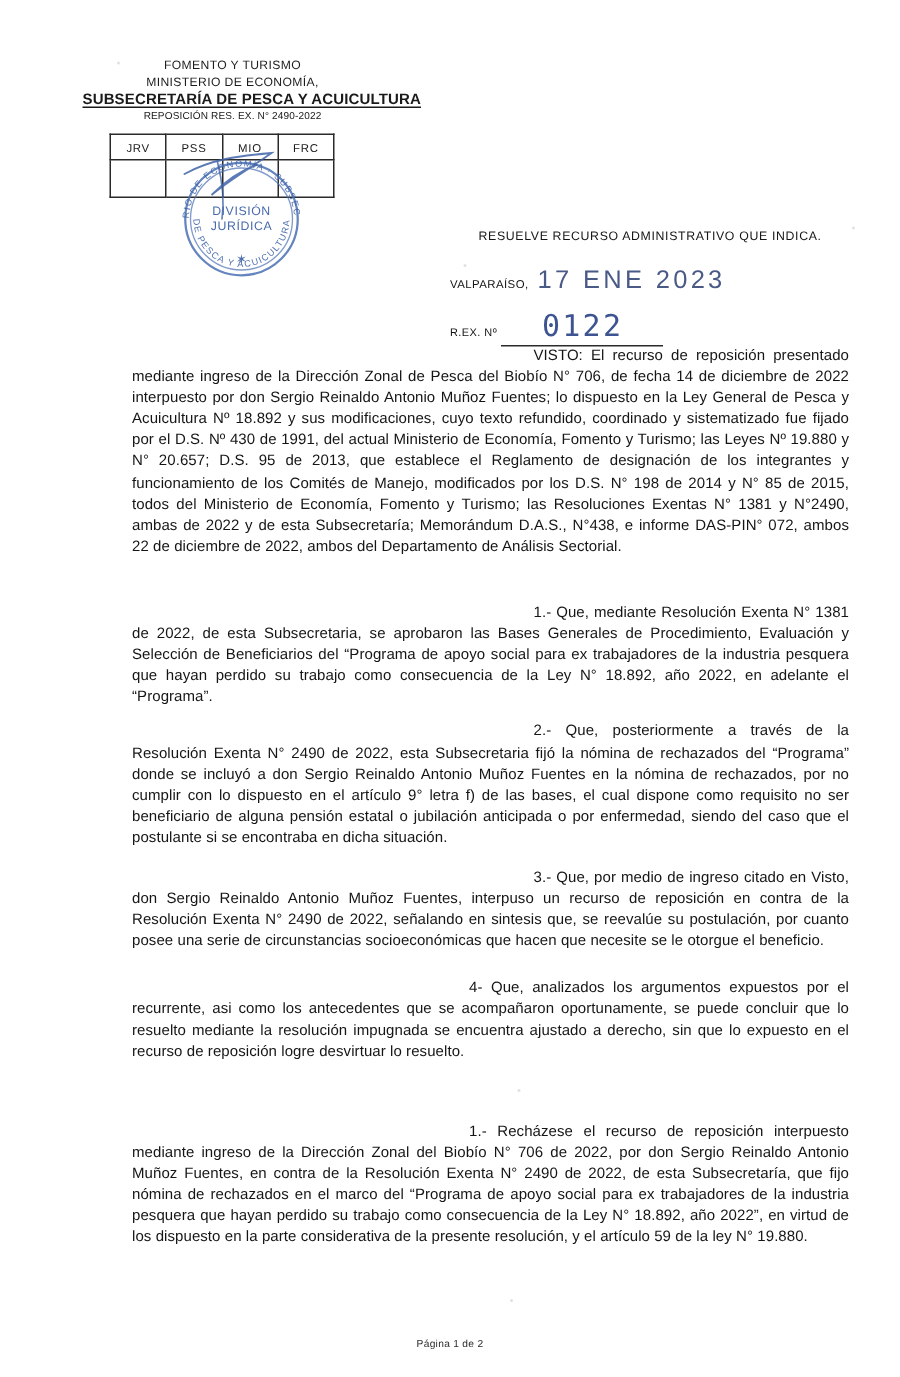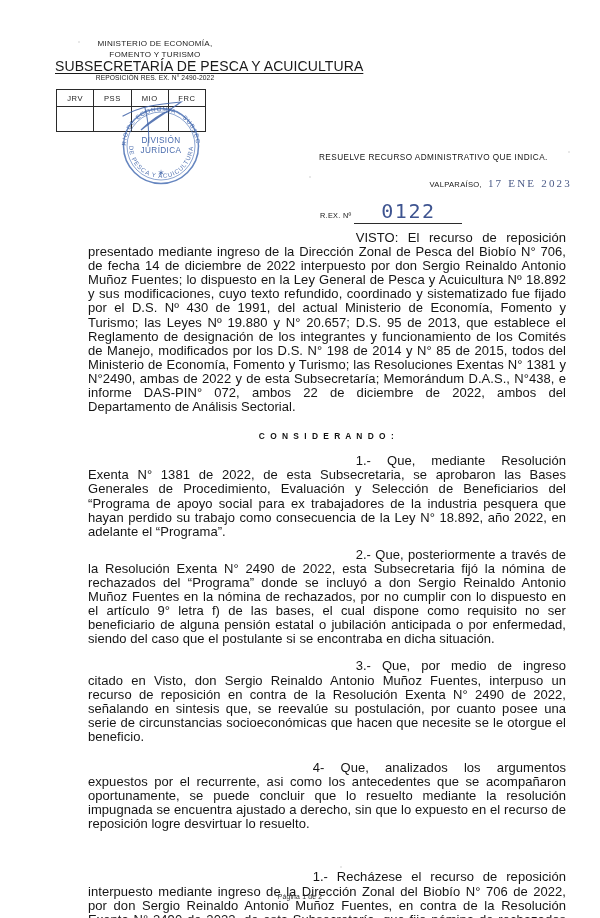--- a/index.html
+++ b/index.html
@@ -25,40 +25,40 @@
     text-align: center;
   }
   .lh-line {
     font-size: 8.1px;
     line-height: 11.4px;
     letter-spacing: 0.25px;
     color: #1c1c1c;
     white-space: nowrap;
   }
   .lh-bold {
-    font-size: 14px;
-    font-weight: normal;
+    font-size: 10px;
+    font-weight: bold;
     letter-spacing: 0.1px;
     line-height: 11.8px;
     text-decoration: underline;
     text-underline-offset: 1.5px;
     white-space: nowrap;
   }
   .lh-small {
     font-size: 6.7px;
     line-height: 10px;
     letter-spacing: 0.1px;
     margin-top: 0.5px;
     white-space: nowrap;
   }
 
   
   .sign-table {
     position: absolute;
-    left: 56px;
+    left: 73px;
     top: 89px;
     width: 150px;
     border-collapse: collapse;
     table-layout: fixed;
   }
   .sign-table td, .sign-table th {
     border: 1px solid #2a2a2a;
     height: 16px;
     text-align: center;
     vertical-align: middle;
@@ -93,45 +93,43 @@
     letter-spacing: 0.45px;
     line-height: 12px;
     white-space: nowrap;
     color: #141414;
     padding-left: 19px;
   }
   .place-row {
     margin-top: 14px;
     display: flex;
     align-items: baseline;
-    justify-content: flex-end;
   }
   .place-label {
     font-size: 7.6px;
     letter-spacing: 0.3px;
     color: #141414;
   }
   .date-stamp {
-    font-family: Liberation Serif, serif;
-    font-size: 11px;
+    font-family: Liberation Sans, sans-serif;
+    font-size: 17px;
     letter-spacing: 2.2px;
     color: #4a5a86;
     margin-left: 6px;
     line-height: 1;
   }
   .rex-row {
     margin-top: 12px;
     display: flex;
     align-items: baseline;
   }
   .rex-label {
     font-size: 7.3px;
     letter-spacing: 0.3px;
     color: #141414;
-    margin-left: 20px;
   }
   .rex-rule {
     display: inline-block;
     border-bottom: 1.4px solid #2b2b2b;
     min-width: 108px;
     margin-left: 3px;
     text-align: center;
     padding-bottom: 1px;
   }
   .rex-number {
@@ -144,21 +142,21 @@
 
   
   .doc-body {
     position: absolute;
     left: 88px;
     top: 231px;
     width: 478px;
   }
   p.para {
     margin: 0 0 0 0;
-    font-size: 13px;
+    font-size: 10px;
     line-height: 14.1px;
     text-align: justify;
     text-justify: inter-word;
     color: #151515;
     letter-spacing: 0.05px;
   }
   p.para.indent { text-indent: 56%; }
   p.para.indent-mid { text-indent: 47%; }
   .gap-sm { height: 9px; }
   .gap-md { height: 13px; }
@@ -192,22 +190,22 @@
     background: #c9c9c9;
     width: 2px; height: 2px;
     border-radius: 50%;
     opacity: .55;
   }
 </style>
 </head>
 <body>
 
 <div class="letterhead">
+  <div class="lh-line">FOMENTO Y TURISMO</div>
   <div class="lh-line">MINISTERIO DE ECONOMÍA,</div>
-  <div class="lh-line">FOMENTO Y TURISMO</div>
   <div class="lh-bold">SUBSECRETARÍA DE PESCA Y ACUICULTURA</div>
   <div class="lh-small">REPOSICIÓN RES. EX. N° 2490-2022</div>
 </div>
 
 <table class="sign-table">
   <tbody>
       <tr>
     <th>JRV</th>
     <th>PSS</th>
     <th>MIO</th>
@@ -259,21 +257,20 @@
       <span class="rex-number">0122</span>
     </span>
   </div>
 </div>
 
 <div class="doc-body">
 
   <p class="para indent">VISTO: El recurso de reposición presentado mediante ingreso de la Dirección Zonal de Pesca del Biobío N° 706, de fecha 14 de diciembre de 2022 interpuesto por don Sergio Reinaldo Antonio Muñoz Fuentes; lo dispuesto en la Ley General de Pesca y Acuicultura Nº 18.892 y sus modificaciones, cuyo texto refundido, coordinado y sistematizado fue fijado por el D.S. Nº 430 de 1991, del actual Ministerio de Economía, Fomento y Turismo; las Leyes Nº 19.880 y N° 20.657; D.S. 95 de 2013, que establece el Reglamento de designación de los integrantes y funcionamiento de los Comités de Manejo, modificados por los D.S. N° 198 de 2014 y N° 85 de 2015, todos del Ministerio de Economía, Fomento y Turismo; las Resoluciones Exentas N° 1381 y N°2490, ambas de 2022 y de esta Subsecretaría; Memorándum D.A.S., N°438, e informe DAS-PIN° 072, ambos 22 de diciembre de 2022, ambos del Departamento de Análisis Sectorial.</p>
 
   <div class="gap-lg"></div>
-  <p class="section-head">C O N S I D E R A N D O :</p>
   <div class="gap-md"></div>
 
   <p class="para indent">1.- Que, mediante Resolución Exenta N° 1381 de 2022, de esta Subsecretaria, se aprobaron las Bases Generales de Procedimiento, Evaluación y Selección de Beneficiarios del “Programa de apoyo social para ex trabajadores de la industria pesquera que hayan perdido su trabajo como consecuencia de la Ley N° 18.892, año 2022, en adelante el “Programa”.</p>
   <div class="gap-sm"></div>
   <p class="para indent">2.- Que, posteriormente a través de la Resolución Exenta N° 2490 de 2022, esta Subsecretaria fijó la nómina de rechazados del “Programa” donde se incluyó a don Sergio Reinaldo Antonio Muñoz Fuentes en la nómina de rechazados, por no cumplir con lo dispuesto en el artículo 9° letra f) de las bases, el cual dispone como requisito no ser beneficiario de alguna pensión estatal o jubilación anticipada o por enfermedad, siendo del caso que el postulante si se encontraba en dicha situación.</p>
   <div class="gap-md"></div>
   <p class="para indent">3.- Que, por medio de ingreso citado en Visto, don Sergio Reinaldo Antonio Muñoz Fuentes, interpuso un recurso de reposición en contra de la Resolución Exenta N° 2490 de 2022, señalando en sintesis que, se reevalúe su postulación, por cuanto posee una serie de circunstancias socioeconómicas que hacen que necesite se le otorgue el beneficio.</p>
   <div class="gap-lg"></div>
   <p class="para indent-mid">4- Que, analizados los argumentos expuestos por el recurrente, asi como los antecedentes que se acompañaron oportunamente, se puede concluir que lo resuelto mediante la resolución impugnada se encuentra ajustado a derecho, sin que lo expuesto en el recurso de reposición logre desvirtuar lo resuelto.</p>
   <div class="gap-lg"></div>

